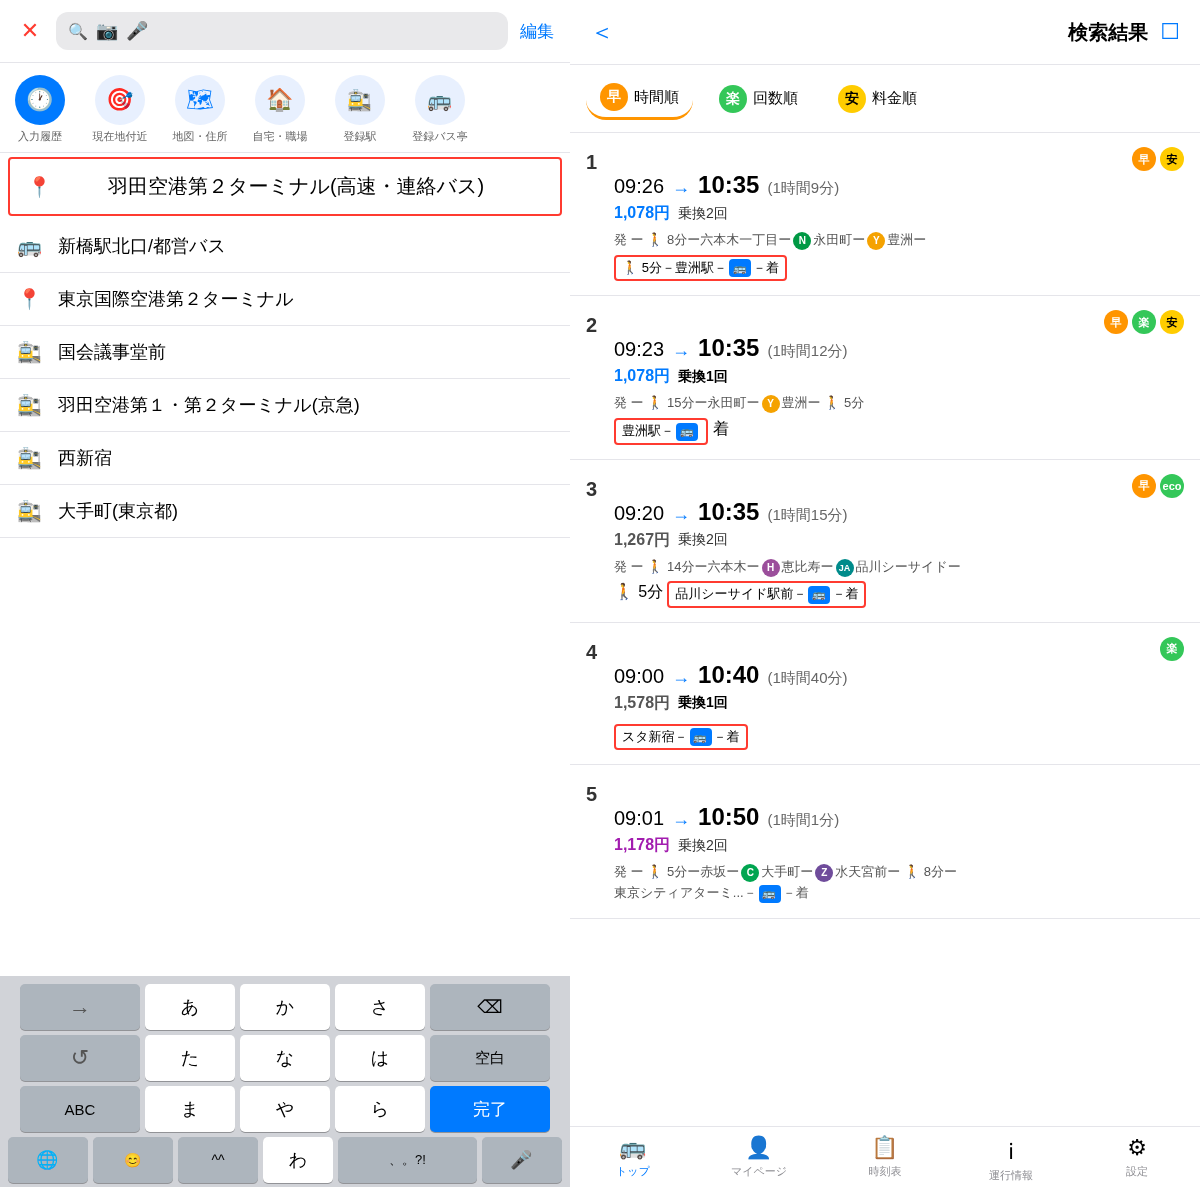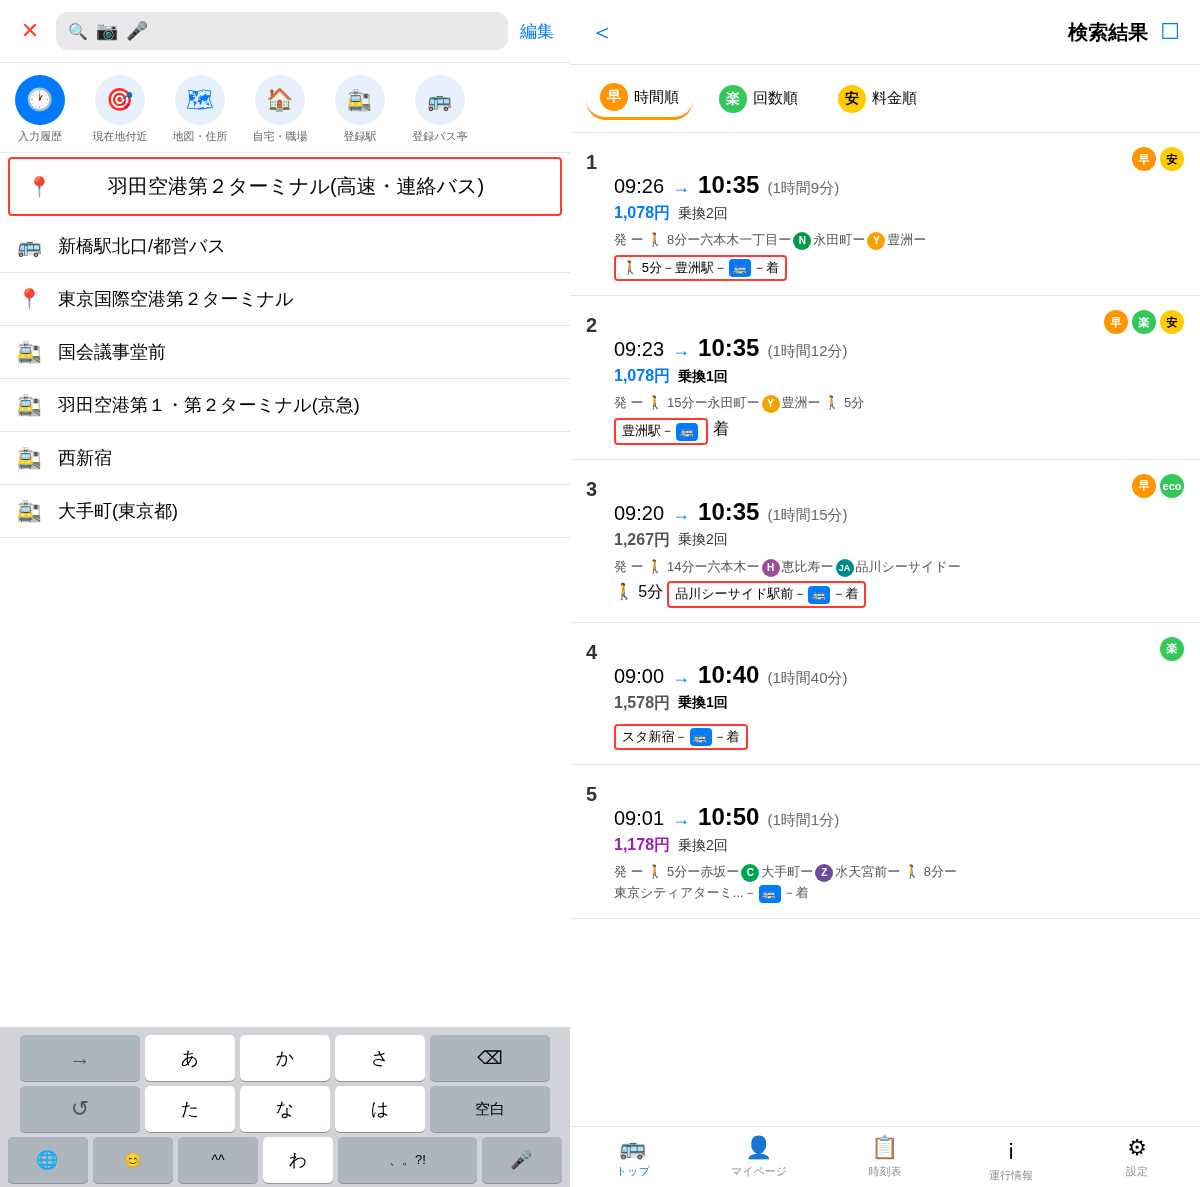--- a/index.html
+++ b/index.html
@@ -534,20 +534,27 @@
     </div>
 
     <div class="kb-row">
       <div class="kb-key dark arrow wide">↺</div>
       <div class="kb-key">た</div>
       <div class="kb-key">な</div>
       <div class="kb-key">は</div>
       <div class="kb-key dark wide" style="font-size:15px;">空白</div>
     </div>
 
+    <div class="kb-row">
+      <div class="kb-key dark wide" style="font-size:15px;">ABC</div>
+      <div class="kb-key">ま</div>
+      <div class="kb-key">や</div>
+      <div class="kb-key">ら</div>
+      <div class="kb-key blue wide">完了</div>
+    </div>
 
     <div class="kb-bottom">
       <div class="kb-key dark wide">
         <span>🌐</span>
       </div>
       <div class="kb-key dark wide" style="font-size:14px;">😊</div>
       <div class="kb-key dark wide" style="font-size:14px;">^^</div>
       <div class="kb-key">わ</div>
       <div class="kb-key dark" style="font-size:13px;flex:2;max-width:180px;">、。?!</div>
       <div class="kb-key dark wide">

